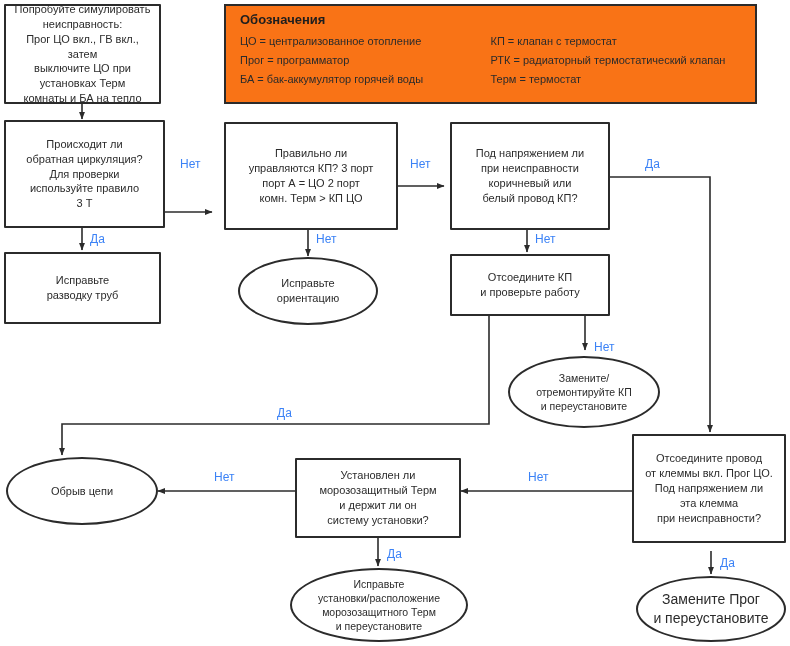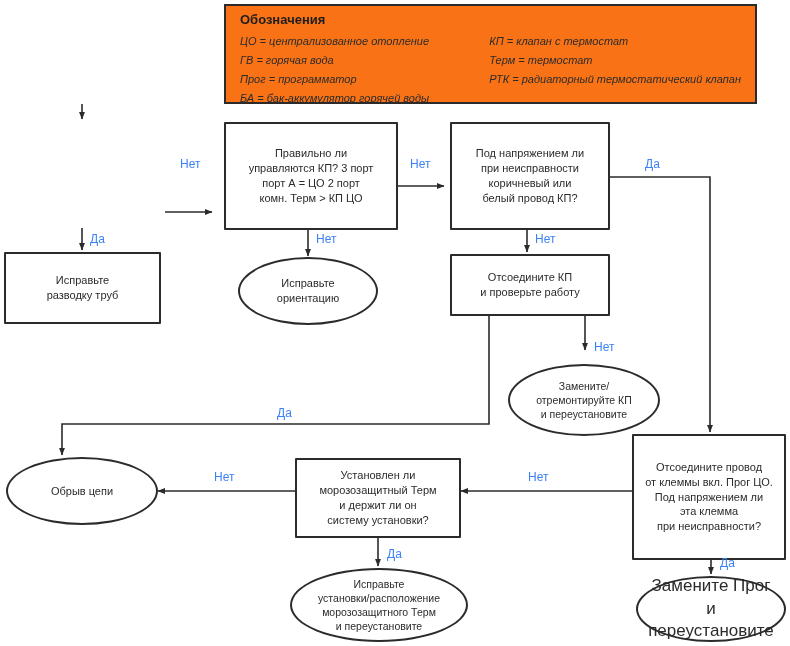--- a/index.html
+++ b/index.html
@@ -69,41 +69,40 @@
     display: flex;
     flex-direction: column;
   }
   .legend-col.left { width: 255px; }
   .legend-col.right { width: 255px; }
   .legend-item {
     font-size: 11px;
     color: #2b2b2b;
     line-height: 1.72;
     white-space: nowrap;
-    font-style: italic;
   }
   .edge-label {
     position: absolute;
     font-size: 12px;
     color: #3b82f6;
     white-space: nowrap;
   }
   .n-start  { font-size: 11px; }
   .n-q1     { font-size: 11px; }
   .n-q2     { font-size: 11px; }
   .n-q3     { font-size: 11px; }
   .n-fixpipe{ font-size: 11px; }
   .n-fixorient { font-size: 11px; }
   .n-discvalve { font-size: 11px; }
   .n-replvalve { font-size: 10.5px; }
   .n-opencirc { font-size: 11px; }
   .n-frostq  { font-size: 11px; }
   .n-frostfix{ font-size: 10.5px; }
   .n-progq   { font-size: 11px; }
-  .n-replprog{ font-size: 17px; }
+  .n-replprog{ font-size: 14px; }
 </style>
 </head>
 <body>
 
 <div id="chart">
 
   <svg id="edges" viewBox="0 0 790 646" xmlns="http://www.w3.org/2000/svg">
     <defs>
       <marker id="arw" markerWidth="9" markerHeight="9" refX="7.4" refY="3.1" orient="auto" markerUnits="userSpaceOnUse">
         <path d="M0,0 L8,3.1 L0,6.2 z" fill="#2b2b2b"></path>
@@ -137,33 +136,47 @@
 
       <path d="M711,551 L711,574" marker-end="url(#arw)"></path>
     </g>
   </svg>
 
   <div class="legend" style="left:224px; top:4px; width:533px; height:100px;">
     <div class="legend-title">Обозначения</div>
     <div class="legend-cols">
       <div class="legend-col left">
         <div class="legend-item">ЦО = централизованное отопление</div>
-        <div class="legend-item">ГВ = горячая вода</div>
         <div class="legend-item">Прог = программатор</div>
         <div class="legend-item">БА = бак-аккумулятор горячей воды</div>
       </div>
       <div class="legend-col right">
         <div class="legend-item">КП = клапан с термостат</div>
+        <div class="legend-item">РТК = радиаторный термостатический клапан</div>
         <div class="legend-item">Терм = термостат</div>
-        <div class="legend-item">РТК = радиаторный термостатический клапан</div>
       </div>
     </div>
   </div>
 
-
+  <div class="node box n-start" style="left:4px; top:4px; width:157px; height:100px;">
+    <span class="txt">Попробуйте симулировать
+неисправность:
+Прог ЦО вкл., ГВ вкл., затем
+выключите ЦО при
+установках Терм
+комнаты и БА на тепло</span>
+  </div>
+
+  <div class="node box n-q1" style="left:4px; top:120px; width:161px; height:108px;">
+    <span class="txt">Происходит ли
+обратная циркуляция?
+Для проверки
+используйте правило
+3 Т</span>
+  </div>
 
   <div class="node box n-q2" style="left:224px; top:122px; width:174px; height:108px;">
     <span class="txt">Правильно ли
 управляются КП? 3 порт
 порт А = ЦО 2 порт
 комн. Терм &gt; КП ЦО</span>
   </div>
 
   <div class="node box n-q3" style="left:450px; top:122px; width:160px; height:108px;">
     <span class="txt">Под напряжением ли
@@ -180,21 +193,21 @@
   <div class="node ellipse n-fixorient" style="left:238px; top:257px; width:140px; height:68px;">
     <span class="txt">Исправьте
 ориентацию</span>
   </div>
 
   <div class="node box n-discvalve" style="left:450px; top:254px; width:160px; height:62px;">
     <span class="txt">Отсоедините КП
 и проверьте работу</span>
   </div>
 
-  <div class="node ellipse n-replvalve" style="left:508px; top:364px; width:152px; height:72px;">
+  <div class="node ellipse n-replvalve" style="left:508px; top:356px; width:152px; height:72px;">
     <span class="txt">Замените/
 отремонтируйте КП
 и переустановите</span>
   </div>
 
   <div class="node ellipse n-opencirc" style="left:6px; top:457px; width:152px; height:68px;">
     <span class="txt">Обрыв цепи</span>
   </div>
 
   <div class="node box n-frostq" style="left:295px; top:458px; width:166px; height:80px;">
@@ -204,21 +217,21 @@
 систему установки?</span>
   </div>
 
   <div class="node ellipse n-frostfix" style="left:290px; top:568px; width:178px; height:74px;">
     <span class="txt">Исправьте
 установки/расположение
 морозозащитного Терм
 и переустановите</span>
   </div>
 
-  <div class="node box n-progq" style="left:632px; top:434px; width:154px; height:126px;">
+  <div class="node box n-progq" style="left:632px; top:434px; width:154px; height:109px;">
     <span class="txt">Отсоедините провод
 от клеммы вкл. Прог ЦО.
 Под напряжением ли
 эта клемма
 при неисправности?</span>
   </div>
 
   <div class="node ellipse n-replprog" style="left:636px; top:576px; width:150px; height:66px;">
     <span class="txt">Замените Прог
 и переустановите</span>

